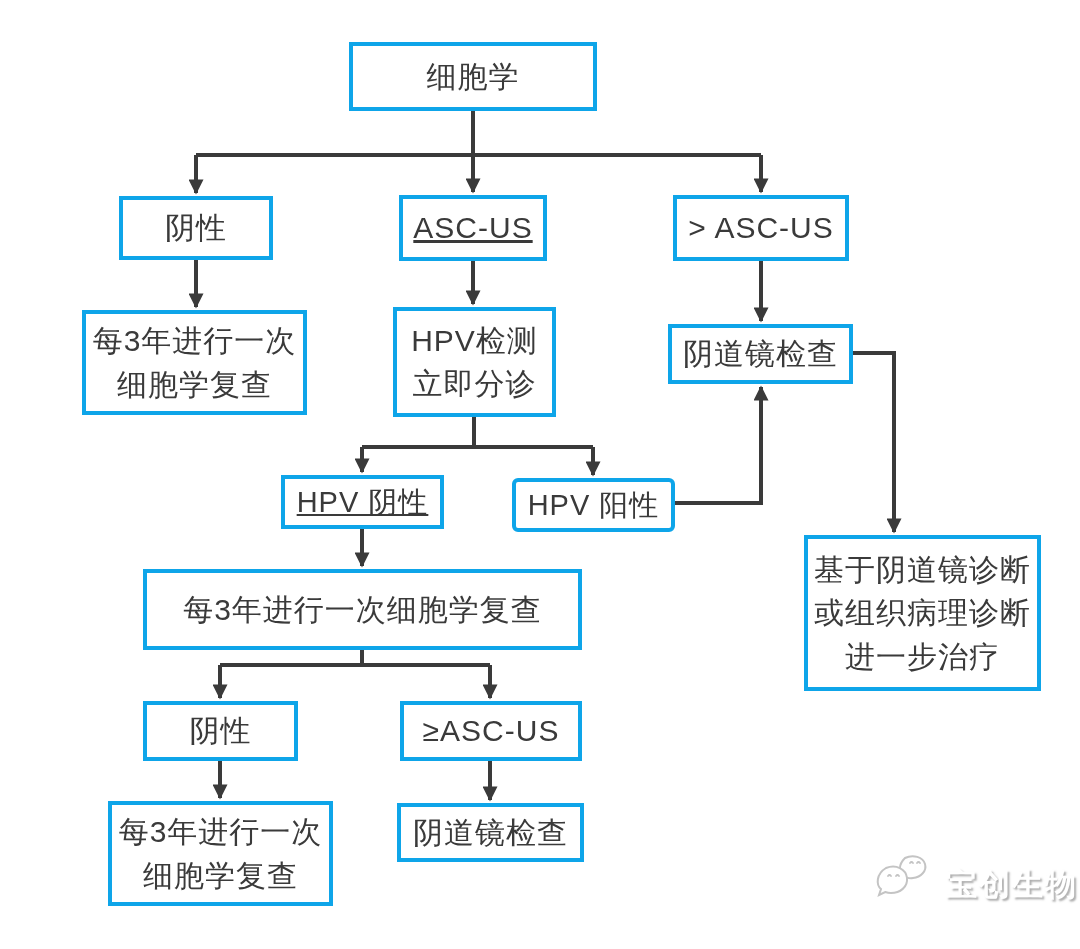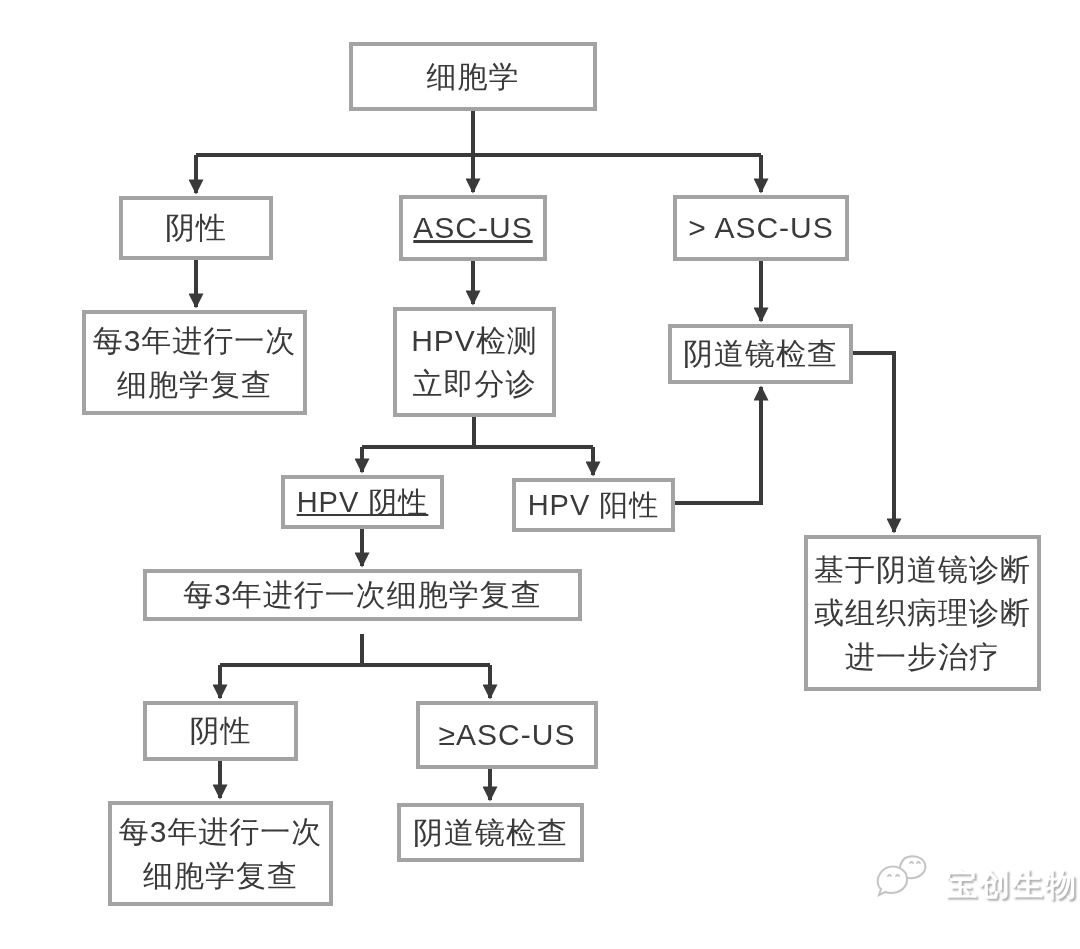--- a/index.html
+++ b/index.html
@@ -19,21 +19,21 @@
     position: absolute;
     left: 0;
     top: 0;
     width: 1080px;
     height: 949px;
     pointer-events: none;
   }
   .node {
     position: absolute;
     box-sizing: border-box;
-    border: 4px solid #a3a3a3;
+    border: 4px solid #0ea5e9;
     background: #ffffff;
     display: flex;
     align-items: center;
     justify-content: center;
     text-align: center;
     color: #3a3a3a;
     font-size: 30px;
     line-height: 1.45;
     letter-spacing: 1px;
   }
@@ -43,24 +43,24 @@
   }
   
   #n-cytology   { left: 349px; top: 42px;  width: 248px; height: 69px; }
   #n-negative1  { left: 119px; top: 196px; width: 154px; height: 64px; }
   #n-ascus      { left: 399px; top: 195px; width: 148px; height: 66px; text-decoration: underline; }
   #n-gtascus    { left: 673px; top: 195px; width: 176px; height: 66px; }
   #n-repeat1    { left: 82px;  top: 310px; width: 225px; height: 105px; }
   #n-hpvtest    { left: 393px; top: 307px; width: 163px; height: 110px; align-items: center; }
   #n-colpo1     { left: 668px; top: 324px; width: 185px; height: 60px; }
   #n-hpvneg     { left: 281px; top: 475px; width: 163px; height: 54px; font-size: 29px; text-decoration: underline; }
-  #n-hpvpos     { left: 512px; top: 478px; width: 163px; height: 54px; font-size: 29px; }
-  #n-repeat2    { left: 143px; top: 569px; width: 439px; height: 52px; }
+  #n-hpvpos     { left: 512px; top: 478px; width: 163px; height: 54px; font-size: 29px; border-radius: 6px; }
+  #n-repeat2    { left: 143px; top: 569px; width: 439px; height: 81px; }
   #n-negative2  { left: 143px; top: 701px; width: 155px; height: 60px; }
-  #n-geascus    { left: 416px; top: 701px; width: 182px; height: 68px; }
+  #n-geascus    { left: 400px; top: 701px; width: 182px; height: 60px; }
   #n-repeat3    { left: 108px; top: 801px; width: 225px; height: 105px; }
   #n-colpo2     { left: 397px; top: 803px; width: 187px; height: 59px; }
   #n-treatment  { left: 804px; top: 535px; width: 237px; height: 156px; }
 
   
   #watermark {
     position: absolute;
     left: 872px;
     top: 850px;
     display: flex;

